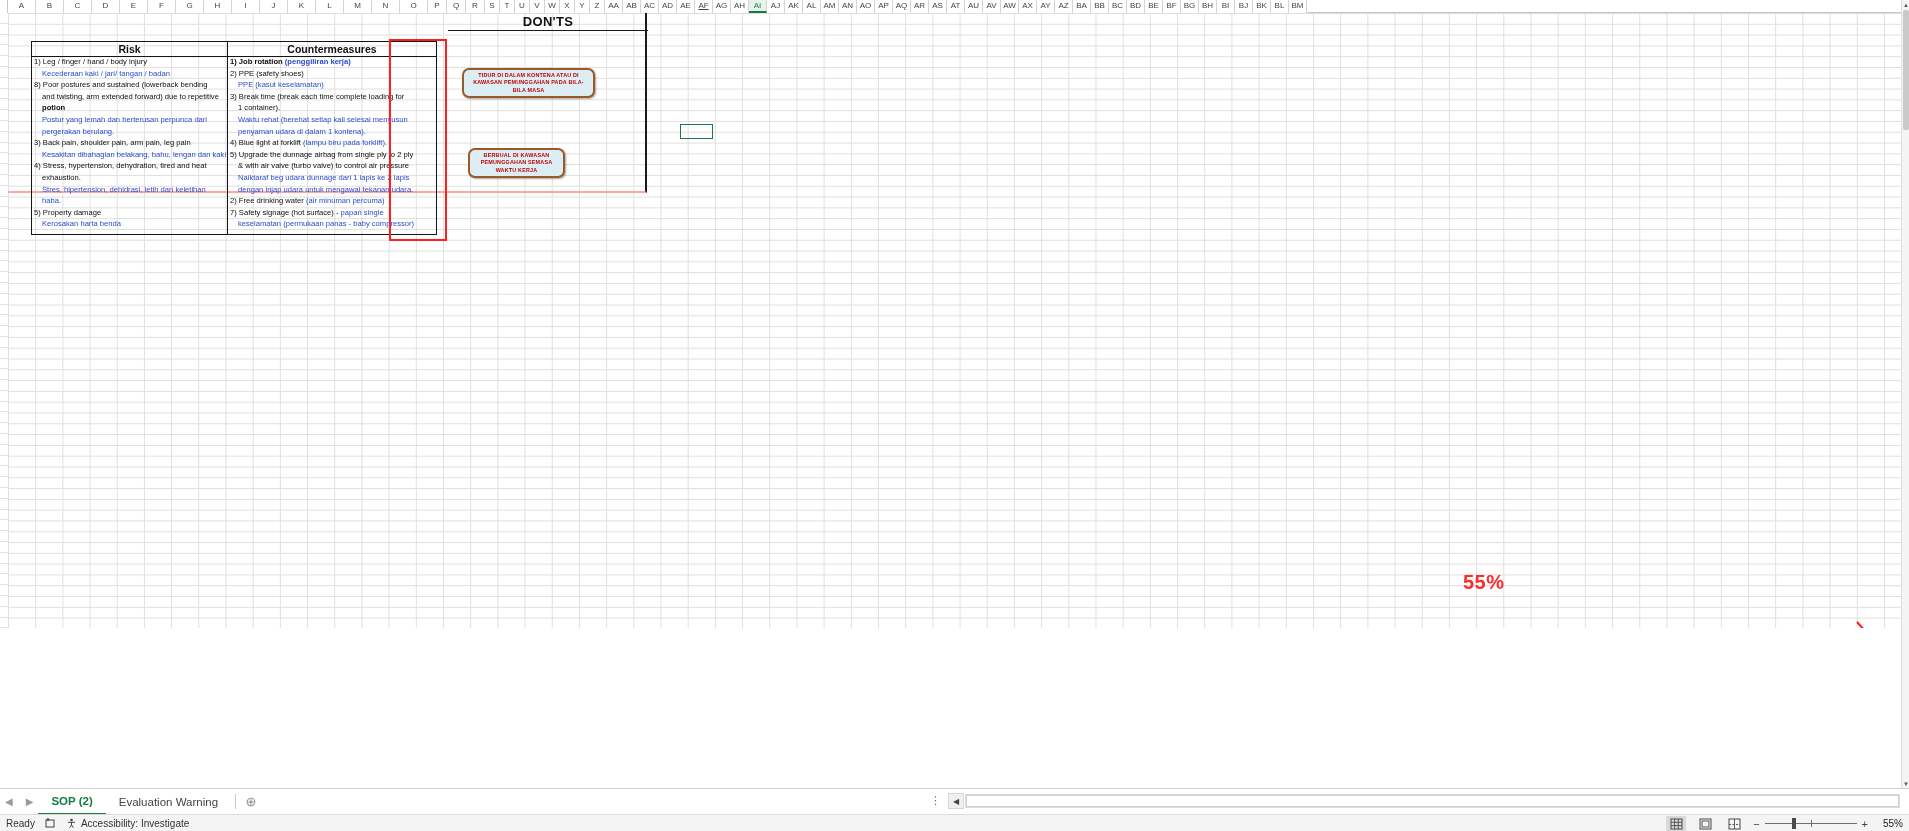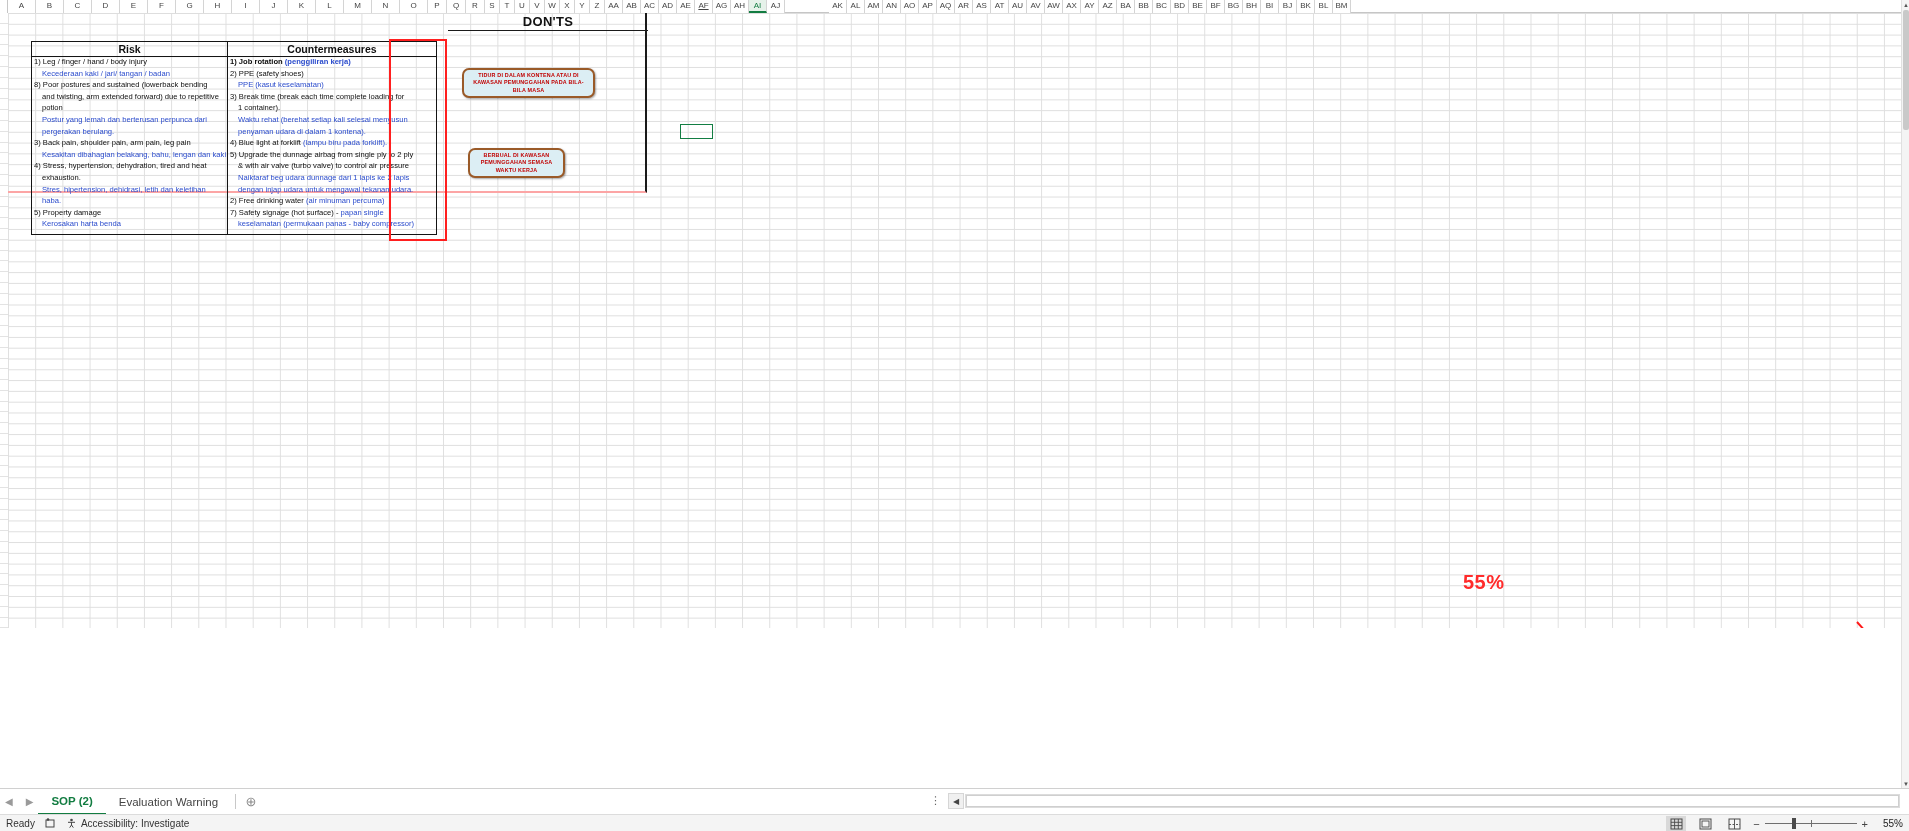--- a/index.html
+++ b/index.html
@@ -358,21 +358,21 @@
         <div class="col-head" style="width: 18px;">AA</div>
         <div class="col-head" style="width: 18px;">AB</div>
         <div class="col-head" style="width: 18px;">AC</div>
         <div class="col-head" style="width: 18px;">AD</div>
         <div class="col-head" style="width: 18px;">AE</div>
         <div class="col-head" style="width: 18px; text-decoration: underline;">AF</div>
         <div class="col-head" style="width: 18px;">AG</div>
         <div class="col-head" style="width: 18px;">AH</div>
         <div class="col-head selected" style="width: 18px;">AI</div>
         <div class="col-head" style="width: 18px;">AJ</div>
-        <div class="col-head" style="width: 18px; margin-left: 44px;">AK</div>
+        <div class="col-head" style="width: 18px;">AK</div>
         <div class="col-head" style="width: 18px;">AL</div>
         <div class="col-head" style="width: 18px;">AM</div>
         <div class="col-head" style="width: 18px;">AN</div>
         <div class="col-head" style="width: 18px;">AO</div>
         <div class="col-head" style="width: 18px;">AP</div>
         <div class="col-head" style="width: 18px;">AQ</div>
         <div class="col-head" style="width: 18px;">AR</div>
         <div class="col-head" style="width: 18px;">AS</div>
         <div class="col-head" style="width: 18px;">AT</div>
         <div class="col-head" style="width: 18px;">AU</div>
@@ -469,21 +469,21 @@
         <div class="rc-head">
           <div class="rc-head-cell risk">Risk</div>
           <div class="rc-head-cell cm">Countermeasures</div>
         </div>
         <div class="rc-body">
           <div class="rc-col-risk" id="risk-col">
               <div class="ln" style="top: 0px; left: 2px;">1) Leg / finger / hand / body injury</div>
               <div class="ln my" style="top: 11.6px; left: 10px;">Kecederaan kaki / jari/ tangan / badan</div>
               <div class="ln" style="top: 23.2px; left: 2px;">8) Poor postures and sustained (lowerback bending</div>
               <div class="ln" style="top: 34.8px; left: 10px;">and twisting, arm extended forward) due to repetitive</div>
-              <div class="ln" style="top: 46.4px; left: 10px;">potion</div>
+              <div class="ln" style="top: 46.4px; left: 10px; font-weight: bold;">potion</div>
               <div class="ln my" style="top: 58px; left: 10px;">Postur yang lemah dan berterusan perpunca dari</div>
               <div class="ln my" style="top: 69.6px; left: 10px;">pergerakan berulang.</div>
               <div class="ln" style="top: 81.2px; left: 2px;">3) Back pain, shoulder pain, arm pain, leg pain</div>
               <div class="ln my" style="top: 92.8px; left: 10px;">Kesakitan dibahagian belakang, bahu, lengan dan kaki</div>
               <div class="ln" style="top: 104.4px; left: 2px;">4) Stress, hypertension, dehydration, tired and heat</div>
               <div class="ln" style="top: 116px; left: 10px;">exhaustion.</div>
               <div class="ln my" style="top: 127.6px; left: 10px;">Stres, hipertension, dehidrasi, letih dan keletihan</div>
               <div class="ln my" style="top: 139.2px; left: 10px;">haba.</div>
               <div class="ln" style="top: 150.8px; left: 2px;">5) Property damage</div>
               <div class="ln my" style="top: 162.4px; left: 10px;">Kerosakan harta benda</div>

